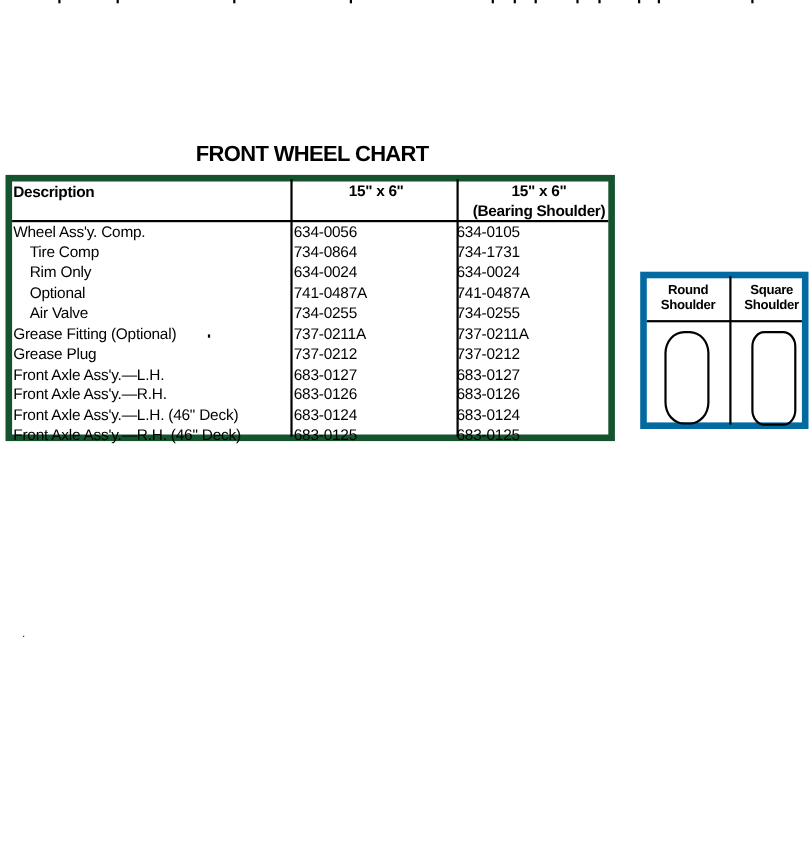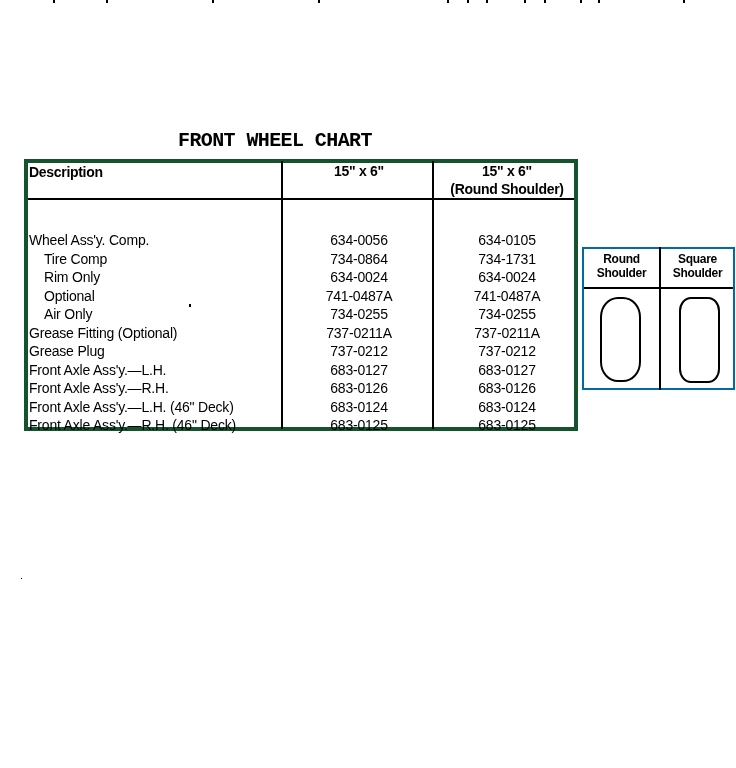--- a/index.html
+++ b/index.html
@@ -23,29 +23,28 @@
       background: #000;
     }
     .chart-title {
       position: absolute;
       left: 178px;
       top: 129px;
       font-size: 20px;
       font-weight: bold;
       letter-spacing: -0.6px;
       white-space: nowrap;
-      font-family: Liberation Mono, monospace;
     }
     .parts-table {
       position: absolute;
-      left: 24px;
+      left: 5px;
       top: 159px;
       width: 554px;
-      height: 272px;
-      border: 4px solid #14532d;
+      height: 242px;
+      border: 6px solid #14532d;
       box-sizing: border-box;
     }
     .col-divider {
       position: absolute;
       top: -2px;
       bottom: -2px;
       width: 2px;
       background: #000;
     }
     .header-line {
@@ -70,47 +69,46 @@
       line-height: 18px;
     }
     .row {
       position: absolute;
       left: 0;
       right: 0;
       height: 18.5px;
       font-size: 14px;
       line-height: 18px;
       letter-spacing: -0.2px;
-      margin-top: 32px;
     }
     .cell-desc {
       position: absolute;
       left: 1px;
       white-space: nowrap;
     }
     .cell-desc.indent { left: 16px; }
     .cell-num {
       position: absolute;
       width: 150px;
-      text-align: center;
+      text-align: left;
       white-space: nowrap;
     }
     .stray-dot {
       position: absolute;
       width: 2px;
       height: 3px;
       background: #000;
     }
     .shape-box {
       position: absolute;
       left: 582px;
       top: 247px;
       width: 153px;
       height: 143px;
-      border: 2px solid #0369a1;
+      border: 6px solid #0369a1;
       box-sizing: border-box;
     }
     .shape-divider {
       position: absolute;
       left: 75px;
       top: -2px;
       bottom: -2px;
       width: 2px;
       background: #000;
     }
@@ -178,21 +176,21 @@
   <div class="col-divider" style="left:404px"></div>
   <div class="header-line"></div>
 
   <div class="hdr" style="left:1px;top:1px;">Description</div>
 
   <div class="hdr hdr-col" style="left:256px;width:150px;">
     <div>15" x 6"</div>
   </div>
   <div class="hdr hdr-col" style="left:406px;width:146px;">
     <div>15" x 6"</div>
-    <div>(Round Shoulder)</div>
+    <div>(Bearing Shoulder)</div>
   </div>
 
   <div class="row" style="top:36px">
     <span class="cell-desc">Wheel Ass'y. Comp.</span>
     <span class="cell-num" style="left:256px">634-0056</span>
     <span class="cell-num" style="left:404px">634-0105</span>
   </div>
   <div class="row" style="top:54.5px">
     <span class="cell-desc indent">Tire Comp</span>
     <span class="cell-num" style="left:256px">734-0864</span>
@@ -202,21 +200,21 @@
     <span class="cell-desc indent">Rim Only</span>
     <span class="cell-num" style="left:256px">634-0024</span>
     <span class="cell-num" style="left:404px">634-0024</span>
   </div>
   <div class="row" style="top:91.5px">
     <span class="cell-desc indent">Optional</span>
     <span class="cell-num" style="left:256px">741-0487A</span>
     <span class="cell-num" style="left:404px">741-0487A</span>
   </div>
   <div class="row" style="top:110px">
-    <span class="cell-desc indent">Air Only</span>
+    <span class="cell-desc indent">Air Valve</span>
     <span class="cell-num" style="left:256px">734-0255</span>
     <span class="cell-num" style="left:404px">734-0255</span>
   </div>
   <div class="row" style="top:128.5px">
     <span class="cell-desc">Grease Fitting (Optional)</span>
     <span class="cell-num" style="left:256px">737-0211A</span>
     <span class="cell-num" style="left:404px">737-0211A</span>
   </div>
   <div class="row" style="top:147px">
     <span class="cell-desc">Grease Plug</span>

